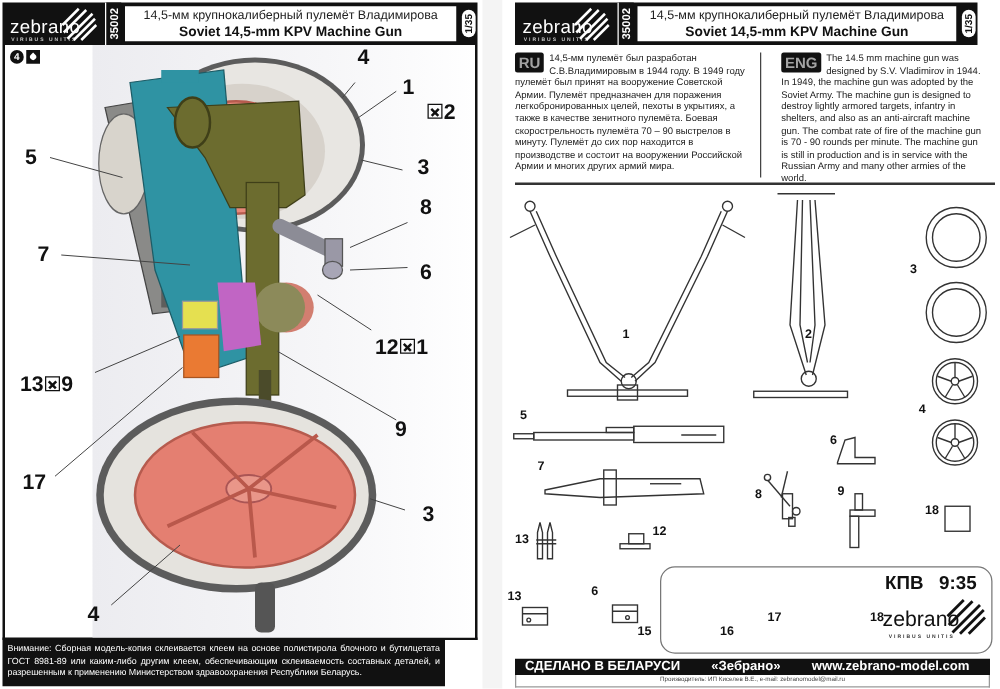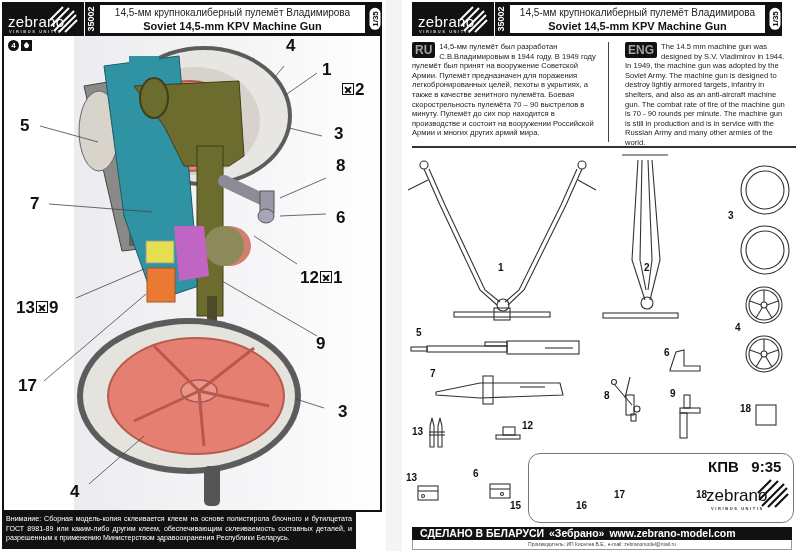--- a/index.html
+++ b/index.html
@@ -53,21 +53,21 @@
   .rule { position: absolute; left: 10px; top: 146px; width: 384px; height: 2px; background: #333; }
 
   
   .part-label { position: absolute; font-size: 10px; font-weight: bold; color: #111; }
   .sprue-box { position: absolute; left: 528px; top: 453px; width: 266px; height: 70px; border: 1.5px solid #777; border-radius: 12px; background: #fff; }
   .kpv-title { position: absolute; left: 708px; top: 458px; font-size: 15px; font-weight: bold; color: #111; }
   .sprue-logo-word { position: absolute; left: 706px; top: 486px; font-size: 17px; color: #111; }
   .sprue-logo-tag { position: absolute; left: 711px; top: 506px; font-size: 4px; letter-spacing: 1.6px; font-weight: bold; color: #333; }
 
   .made-bar { position: absolute; left: 412px; top: 527px; width: 380px; height: 13px; background: #111; color: #fff; font-size: 10.5px; font-weight: bold; padding-left: 8px; line-height: 13px; white-space: nowrap; }
-  .made-bar span { margin-right: 2px; }
+  .made-bar span { margin-right: 22px; }
   .producer { position: absolute; left: 412px; top: 540px; width: 380px; height: 10px; border: 1px solid #999; border-top: none; font-size: 5px; line-height: 9px; text-align: center; color: #444; }
 </style>
 </head>
 <body>
 
 <div class="page" id="left-page">
   <div class="header">
     <div class="logo">
       <span class="wordmark">zebrano</span>
       <span class="tagline">VIRIBUS UNITIS</span>

